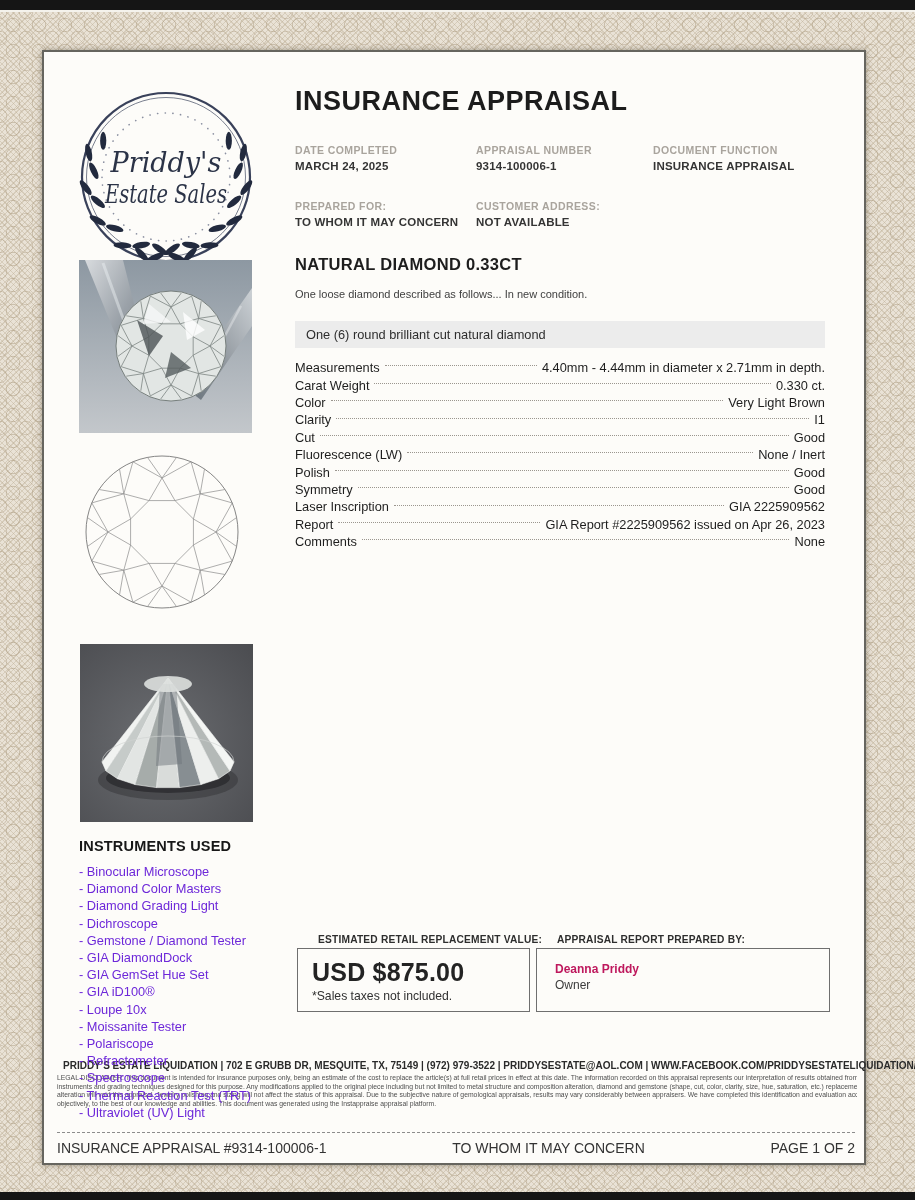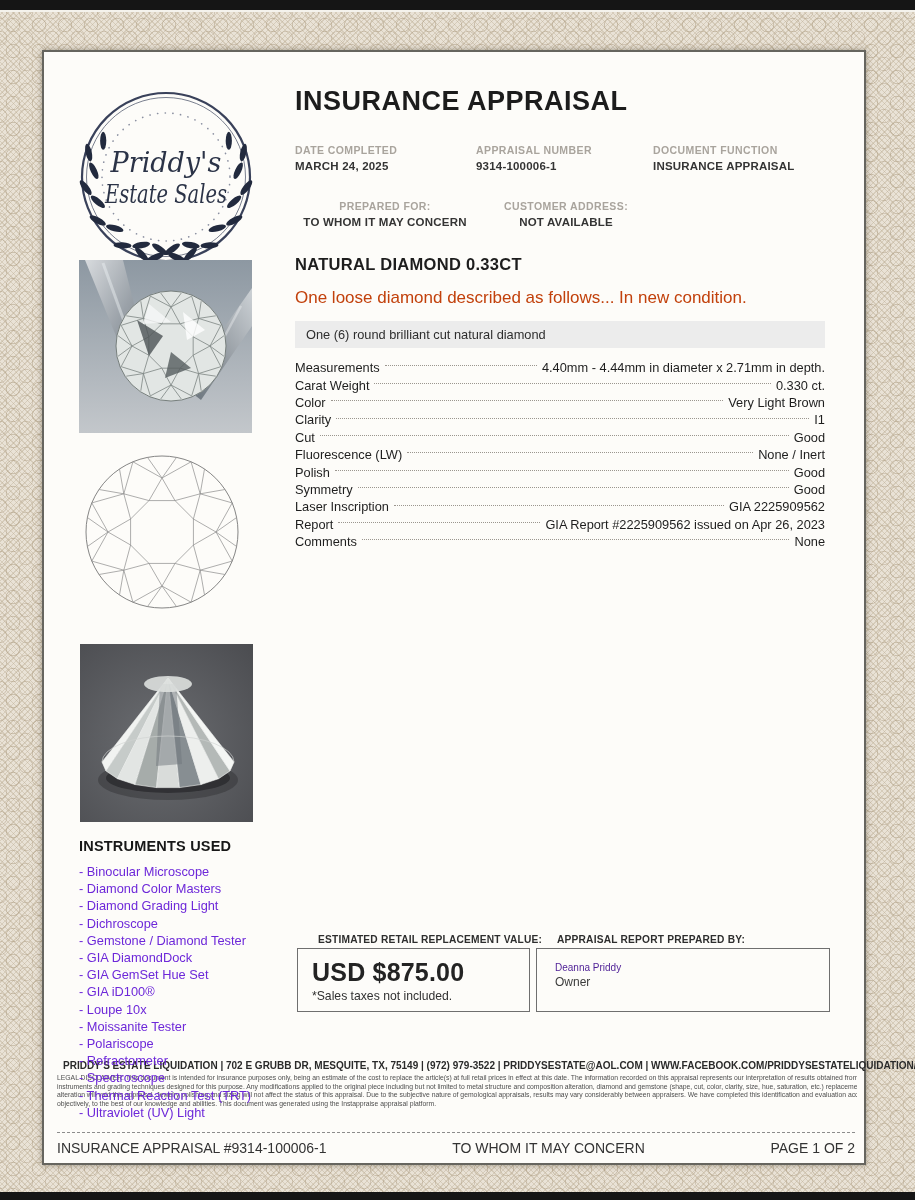--- a/index.html
+++ b/index.html
@@ -35,21 +35,21 @@
   .abs{position:absolute;}
 
   
   .doc-title{left:251px;top:34px;font-size:27px;font-weight:bold;color:#1c1c1c;letter-spacing:.5px;}
   .meta-block{width:180px;}
   .meta-label{font-size:10.5px;color:#a9a49d;letter-spacing:.4px;font-weight:bold;}
   .meta-value{margin-top:4px;font-size:11.5px;font-weight:bold;color:#343434;letter-spacing:.2px;}
 
   
   .item-title{left:251px;top:203px;font-size:16.5px;font-weight:bold;color:#1d1d1d;letter-spacing:.3px;}
-  .item-desc{left:251px;top:236px;font-size:17px;color:#c2410c;}
+  .item-desc{left:251px;top:236px;font-size:11px;color:#404040;}
   .banner{left:251px;top:269px;width:530px;height:27px;background:#ececec;
           font-size:12.8px;color:#2e2e2e;line-height:27px;padding-left:11px;box-sizing:border-box;}
 
   .prop-list{left:251px;top:307px;width:530px;}
   .prop-row{display:flex;align-items:center;height:17.4px;font-size:12.8px;color:#1e1e1e;}
   .prop-label{white-space:nowrap;}
   .leader{flex:1;border-bottom:1.2px dotted #9b968f;margin:0 5px 3.5px 5px;min-width:12px;}
   .prop-value{white-space:nowrap;text-align:right;}
 
   
@@ -64,21 +64,21 @@
   .instrument-item{font-size:12.8px;line-height:17.2px;color:#6d28d9;white-space:nowrap;}
 
   
   .box-label{font-size:10.2px;font-weight:bold;color:#2e2e2e;letter-spacing:.2px;padding-left:21px;}
   .val-label{left:253px;top:882px;}
   .prep-label{left:492px;top:882px;}
   .val-box{left:253px;top:896px;width:233px;height:64px;border:1.5px solid #6f6f6f;box-sizing:border-box;padding:9px 14px;}
   .val-amount{font-size:25px;font-weight:bold;color:#232323;letter-spacing:.2px;}
   .val-note{font-size:12.2px;color:#313131;margin-top:2px;}
   .prep-box{left:492px;top:896px;width:294px;height:64px;border:1.5px solid #6f6f6f;box-sizing:border-box;padding:13px 18px;}
-  .prep-name{font-size:10px;font-weight:normal;color:#4c1d95;}
+  .prep-name{font-size:12px;font-weight:bold;color:#be185d;}
   .prep-title{font-size:12px;color:#3c3c3c;margin-top:2px;}
 
   
   .footer-contact{left:19px;top:1008px;width:800px;font-size:10px;font-weight:bold;color:#2a2a2a;white-space:nowrap;z-index:1;}
   .disclaimer{left:13px;top:1022px;width:800px;z-index:1;}
   .disclaimer div{font-size:6.8px;line-height:8.7px;color:#4e4e4e;white-space:nowrap;overflow:hidden;}
   .bottom-bar{left:13px;top:1080px;width:798px;border-top:1px dashed #8c8c8c;padding-top:7px;
               display:flex;align-items:center;font-size:14px;color:#333;z-index:1;}
   .bb-left{white-space:nowrap;}
   .bb-center{flex:1;text-align:center;white-space:nowrap;}
@@ -137,21 +137,21 @@
     <div class="meta-block abs" style="left:181px;top:0;">
       <div class="meta-label">APPRAISAL NUMBER</div>
       <div class="meta-value">9314-100006-1</div>
     </div>
     <div class="meta-block abs" style="left:358px;top:0;">
       <div class="meta-label">DOCUMENT FUNCTION</div>
       <div class="meta-value">INSURANCE APPRAISAL</div>
     </div>
   </div>
 
-  <div class="abs" style="left:251px;top:148px;width:535px;height:40px;text-align:center;">
+  <div class="abs" style="left:251px;top:148px;width:535px;height:40px;">
     <div class="meta-block abs" style="left:0;top:0;">
       <div class="meta-label">PREPARED FOR:</div>
       <div class="meta-value">TO WHOM IT MAY CONCERN</div>
     </div>
     <div class="meta-block abs" style="left:181px;top:0;">
       <div class="meta-label">CUSTOMER ADDRESS:</div>
       <div class="meta-value">NOT AVAILABLE</div>
     </div>
   </div>
 

